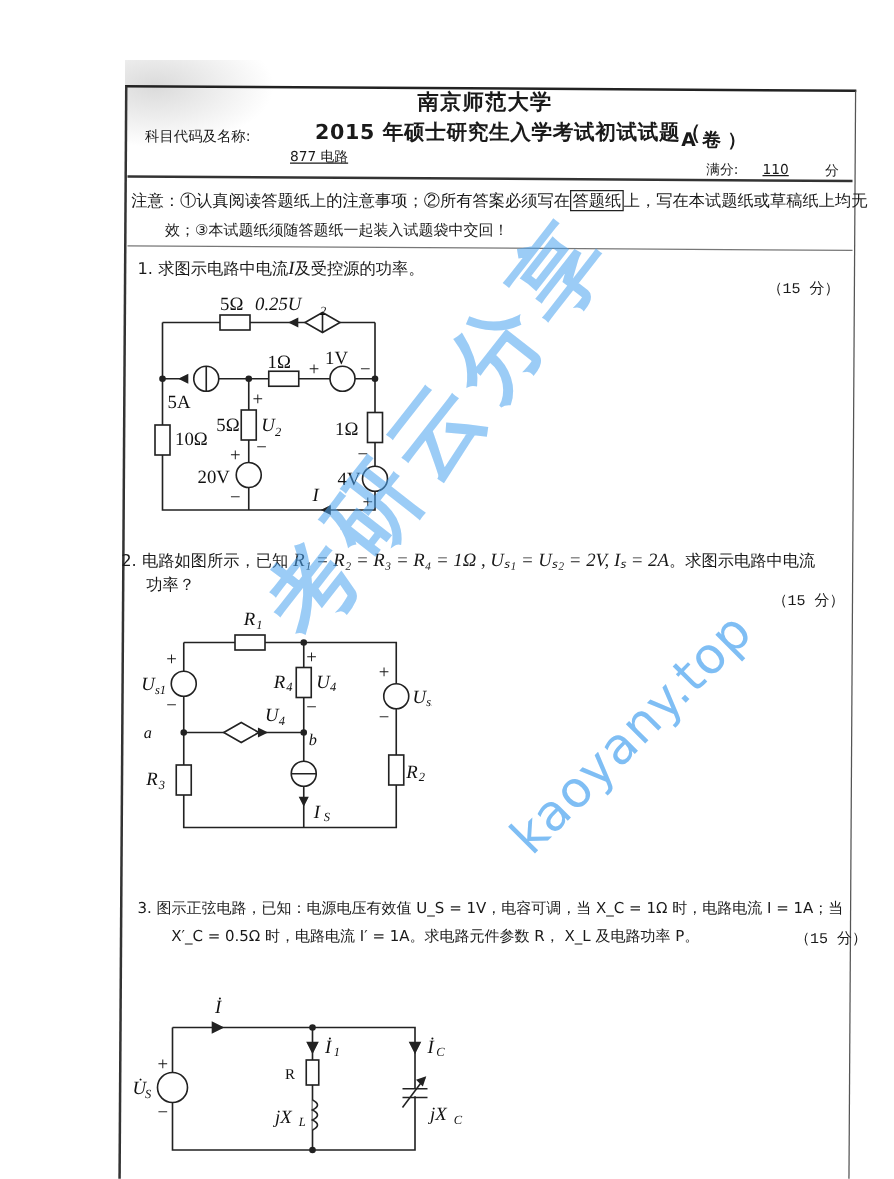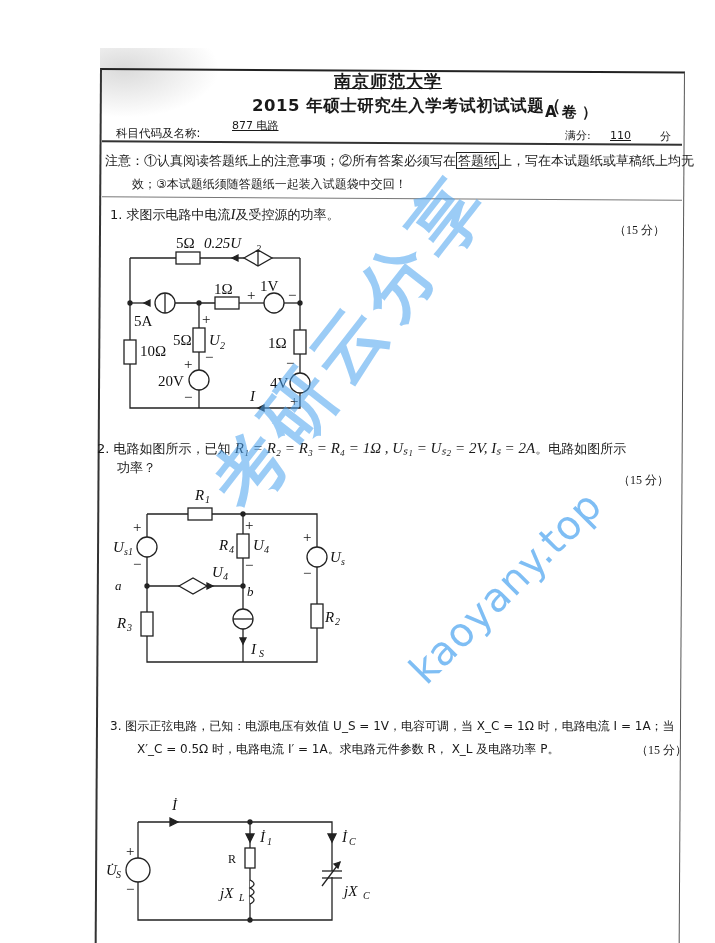--- a/index.html
+++ b/index.html
@@ -5,35 +5,35 @@
   html,body{margin:0;padding:0;background:#fff;}
   body{width:715px;height:943px;position:relative;overflow:hidden;
        font-family:"DejaVu Serif","Liberation Serif",serif;color:#1a1a1a;}
   .page-frame{position:absolute;left:100px;top:68px;width:582px;height:900px;
        border-left:2px solid #333;border-top:2px solid #222;border-right:1.5px solid #555;
        transform:rotate(0.35deg);transform-origin:0 0;}
   .hdr-shade{position:absolute;left:100px;top:48px;width:120px;height:70px;
        background:radial-gradient(ellipse at 20% 30%,rgba(150,150,150,.35),rgba(255,255,255,0) 70%);}
   .abs{position:absolute;white-space:nowrap;}
   .school{left:334px;top:70px;font-family:"DejaVu Sans",sans-serif;font-weight:bold;font-size:17px;
-       text-decoration:underline;letter-spacing:1px;}
+       letter-spacing:1px;}
   .exam-title{left:252px;top:95px;font-family:"DejaVu Sans",sans-serif;font-weight:bold;font-size:16.5px;letter-spacing:.5px;}
   .paper-type{left:545px;top:103px;font-family:"DejaVu Sans",sans-serif;font-weight:bold;font-size:15px;}
-  .subj-label{left:116px;top:126px;font-family:"DejaVu Sans",sans-serif;font-size:11.5px;}
+  .subj-label{left:116px;top:102px;font-family:"DejaVu Sans",sans-serif;font-size:11.5px;}
   .subj-val{left:232px;top:118px;font-family:"DejaVu Sans",sans-serif;font-size:11px;text-decoration:underline;}
   .score-label{left:565px;top:128px;font-family:"DejaVu Sans",sans-serif;font-size:11px;}
   .score-val{left:610px;top:129px;font-family:"DejaVu Sans",sans-serif;font-size:11px;text-decoration:underline;}
   .score-unit{left:660px;top:129px;font-family:"DejaVu Sans",sans-serif;font-size:11px;}
   .rule1{position:absolute;left:102px;top:142px;width:580px;height:2px;background:#333;transform:rotate(0.35deg);}
   .notice1{left:105px;top:152px;font-size:13px;font-family:Liberation Sans, sans-serif;}
   .notice-box{border:1px solid #222;padding:0 1px;}
   .notice2{left:132px;top:176px;font-size:12px;font-family:"DejaVu Sans",sans-serif;}
   .rule2{position:absolute;left:102px;top:198px;width:580px;height:1px;background:#777;transform:rotate(0.35deg);}
   .q{font-size:13px;font-family:"DejaVu Sans",sans-serif;}
-  .pts{font-size:12px;font-family:Liberation Serif, serif;}
+  .pts{font-size:12px;font-family:Liberation Mono, monospace;}
   .m{font-family:"Liberation Serif",serif;font-style:italic;font-size:15px;}
   svg text{font-family:"Liberation Serif",serif;}
   .wm{position:absolute;color:#4aa3f0;opacity:.55;pointer-events:none;}
   .wm-cn{left:190px;top:470px;font-family:"DejaVu Sans",sans-serif;font-size:72px;font-weight:bold;
        transform:rotate(-52deg);transform-origin:0 0;letter-spacing:8px;}
   .wm-url{left:400px;top:660px;font-family:"DejaVu Sans",sans-serif;font-size:40px;
        transform:rotate(-45deg);transform-origin:0 0;letter-spacing:1px;opacity:.7;}
 </style>
 </head>
 <body>
@@ -118,21 +118,21 @@
     <text x="176" y="140">−</text>
     <text x="160" y="160">4V</text>
     <text x="180" y="178">+</text>
     <text x="140" y="173" font-style="italic">I</text>
   </g>
 </svg>
 
 <div class="abs q" style="left:97px;top:437px;">
   <span>2.</span>
   <span>电路如图所示，已知</span>
-  <span class="m" style="font-size:15px;">R₁ = R₂ = R₃ = R₄ = 1Ω , Uₛ₁ = Uₛ₂ = 2V, Iₛ = 2A</span><span>。电路如图所示</span>
+  <span class="m" style="font-size:15px;">R₁ = R₂ = R₃ = R₄ = 1Ω , Uₛ₁ = Uₛ₂ = 2V, Iₛ = 2A</span><span>。求图示电路中电流</span>
 </div>
 <div class="abs q" style="left:117px;top:459px;">功率？</div>
 <div class="abs pts" style="left:618px;top:472px;">（15 分）</div>
 
 <svg class="abs" style="left:105px;top:482px;" width="240" height="190" stroke="#222" fill="none" stroke-width="1.3">
   <polyline points="42,32 42,180 212,180 212,32 42,32"></polyline>
   <rect x="83" y="26" width="24" height="12" fill="#fff"></rect>
   <circle cx="42" cy="65" r="10" fill="#fff"></circle>
   <rect x="36" y="130" width="12" height="24" fill="#fff"></rect>
   <line x1="42" y1="104" x2="138" y2="104"></line>

